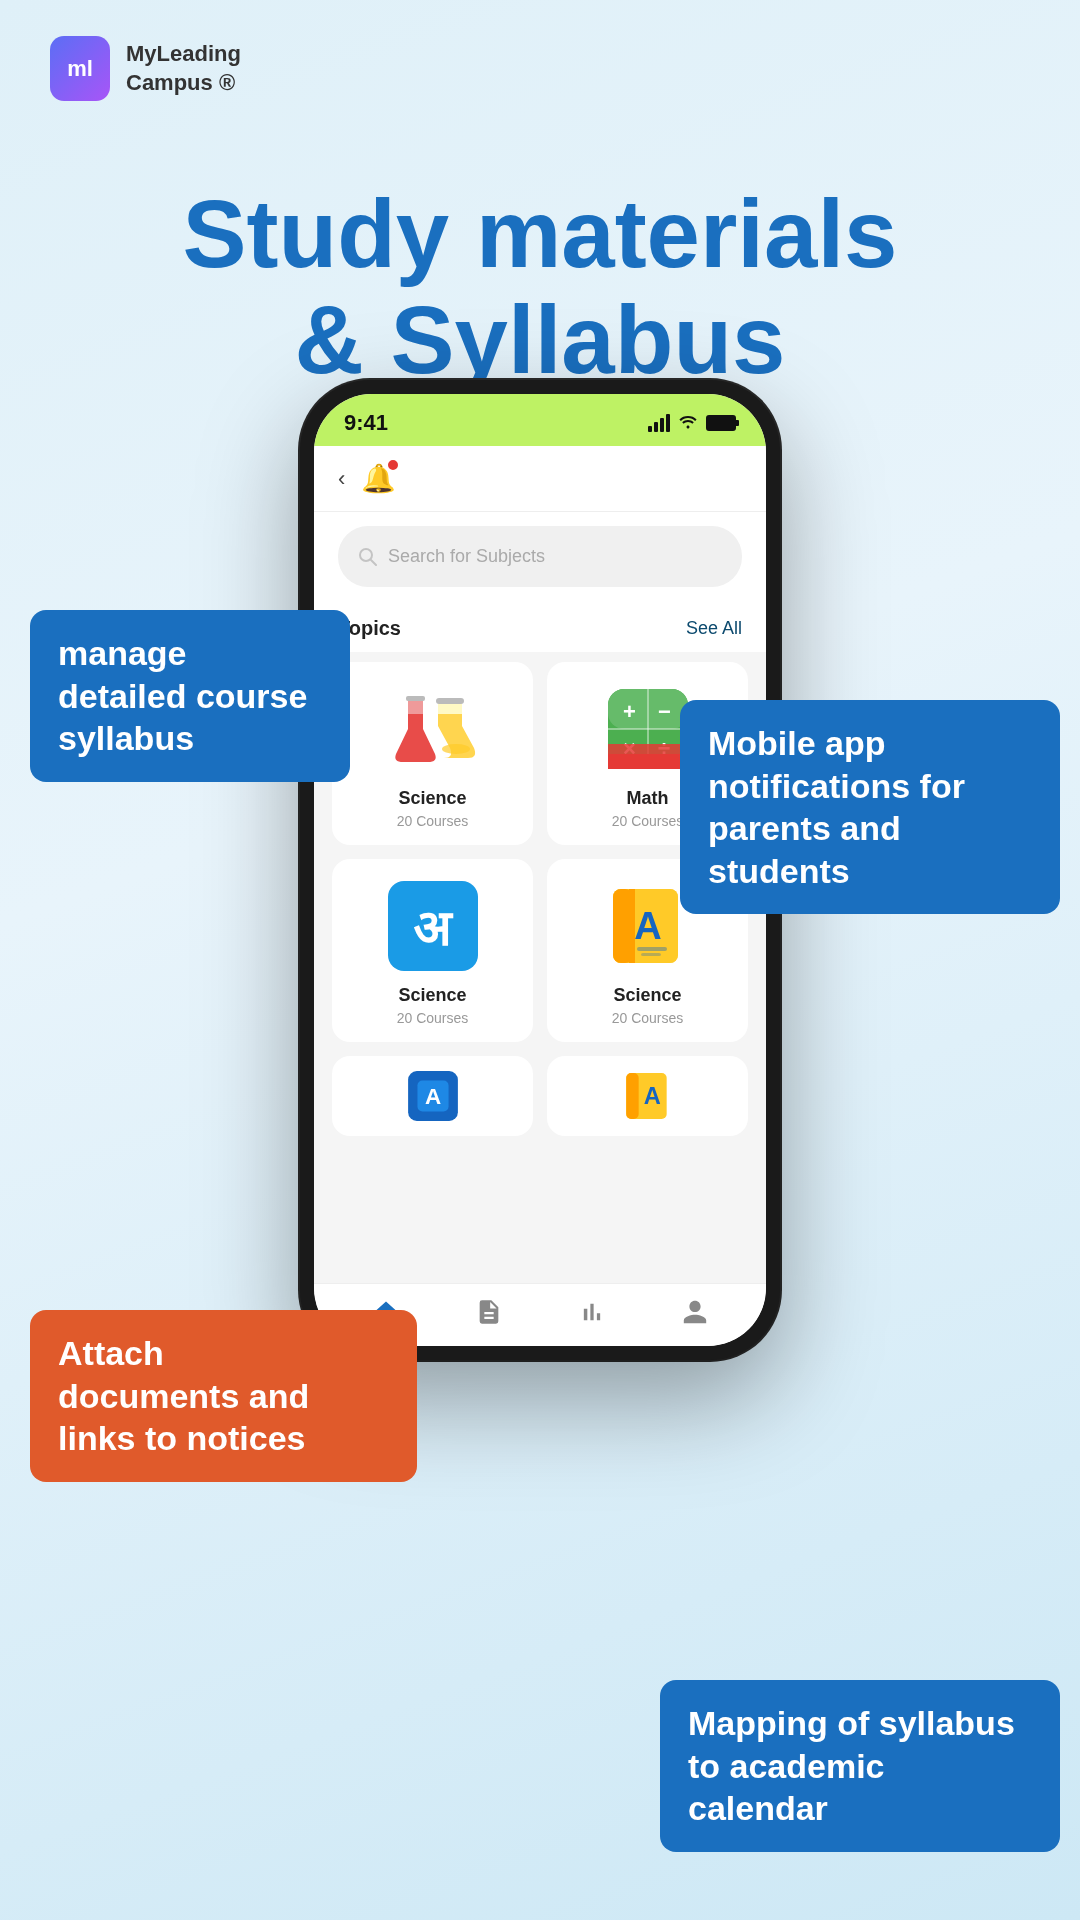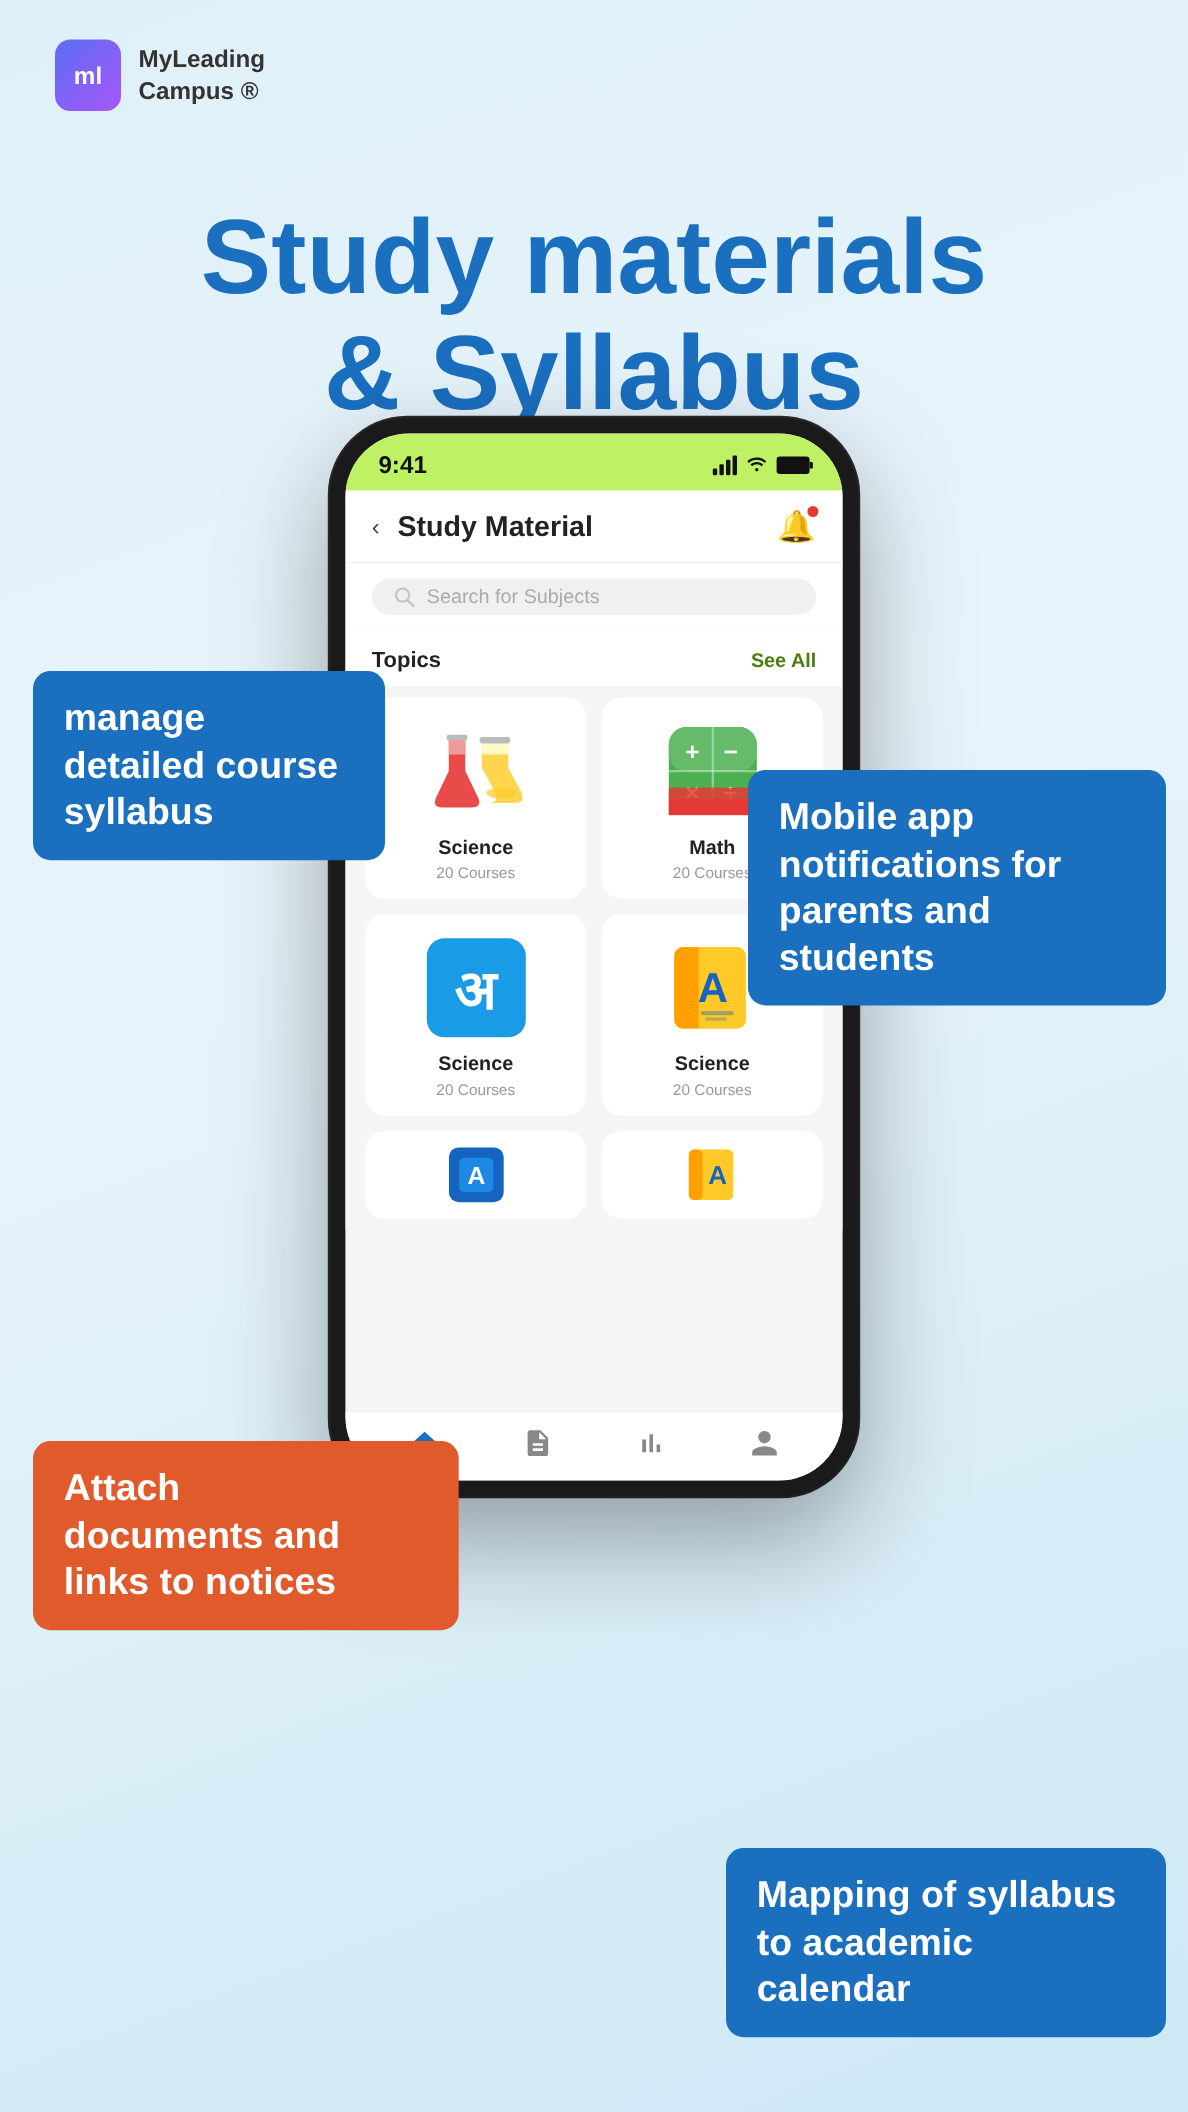--- a/index.html
+++ b/index.html
@@ -173,21 +173,21 @@
     }
 
     
     .search-bar {
       background: white;
       padding: 14px 24px;
     }
     .search-input-fake {
       background: #f0f0f0;
       border-radius: 30px;
-      padding: 6px 20px;
+      padding: 20px 20px;
       font-size: 18px;
       color: #aaa;
       display: flex;
       align-items: center;
       gap: 10px;
     }
     .search-input-fake svg {
       opacity: 0.5;
     }
 
@@ -199,22 +199,21 @@
       padding: 16px 24px 12px 24px;
       background: white;
     }
     .section-title {
       font-size: 20px;
       font-weight: 600;
       color: #222;
     }
     .see-all {
       font-size: 18px;
-      color: #4d7c0f;
-      font-weight: bold;
+      color: #0c4a6e;
     }
 
     
     .subjects-grid {
       display: grid;
       grid-template-columns: 1fr 1fr;
       gap: 14px;
       padding: 10px 18px;
       background: #f5f5f5;
     }
@@ -376,21 +375,20 @@
               <path d="M10 9c1.7 0 3.2.7 4.3 1.8l1.5-1.5C14.2 7.8 12.2 7 10 7s-4.2.8-5.8 2.3l1.5 1.5C6.8 9.7 8.3 9 10 9z" fill="#111"></path>
               <path d="M10 5c2.8 0 5.3 1.1 7.1 2.9l1.5-1.5C16.4 4.1 13.4 3 10 3S3.6 4.1 1.4 6.4l1.5 1.5C4.7 6.1 7.2 5 10 5z" fill="#111"></path>
             </svg>
           </span>
           <div class="battery-icon"></div>
         </div>
       </div>
 
       <div class="app-header">
         <span class="back-arrow">‹</span>
-        <span class="app-title">Study Material</span>
         <div class="bell-icon-wrap">
           <span class="bell-icon">🔔</span>
           <div class="bell-badge"></div>
         </div>
       </div>
 
       <div class="search-bar">
         <div class="search-input-fake">
           <svg width="20" height="20" viewBox="0 0 20 20" fill="none">
             <circle cx="8" cy="8" r="6" stroke="#999" stroke-width="2"></circle>

